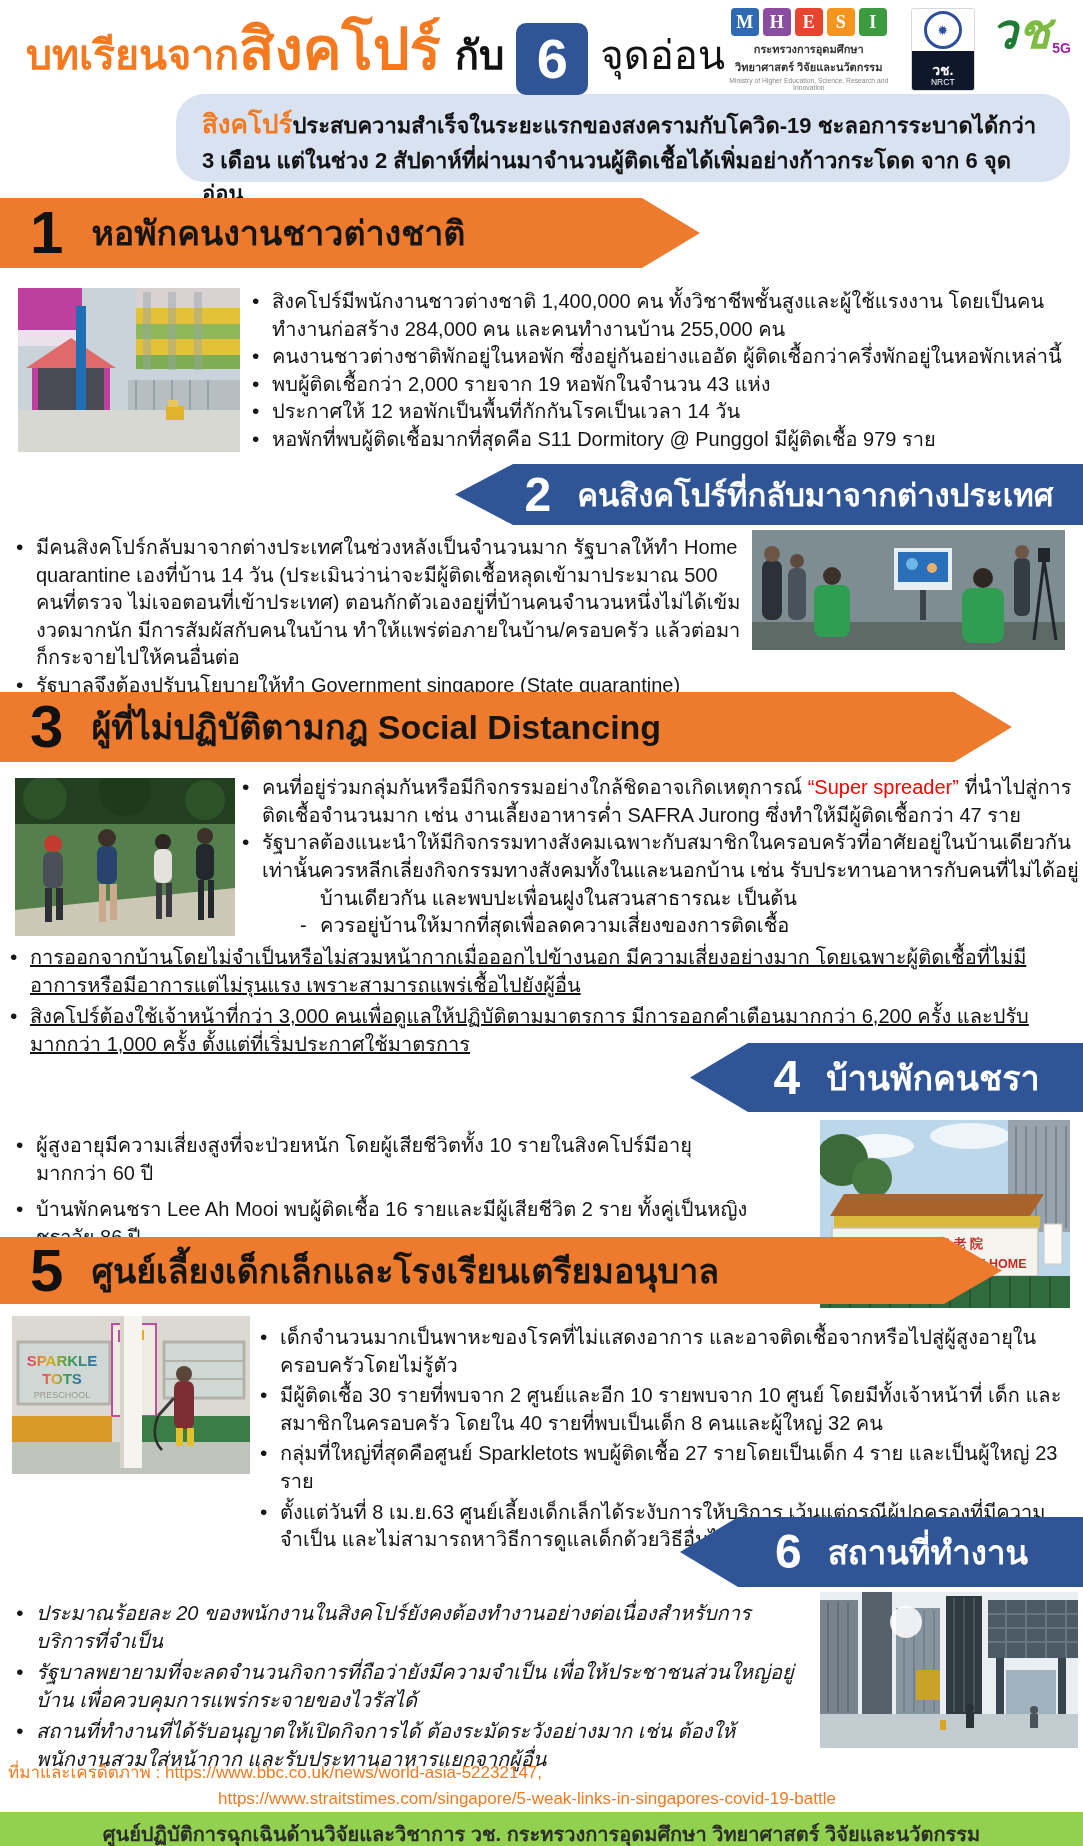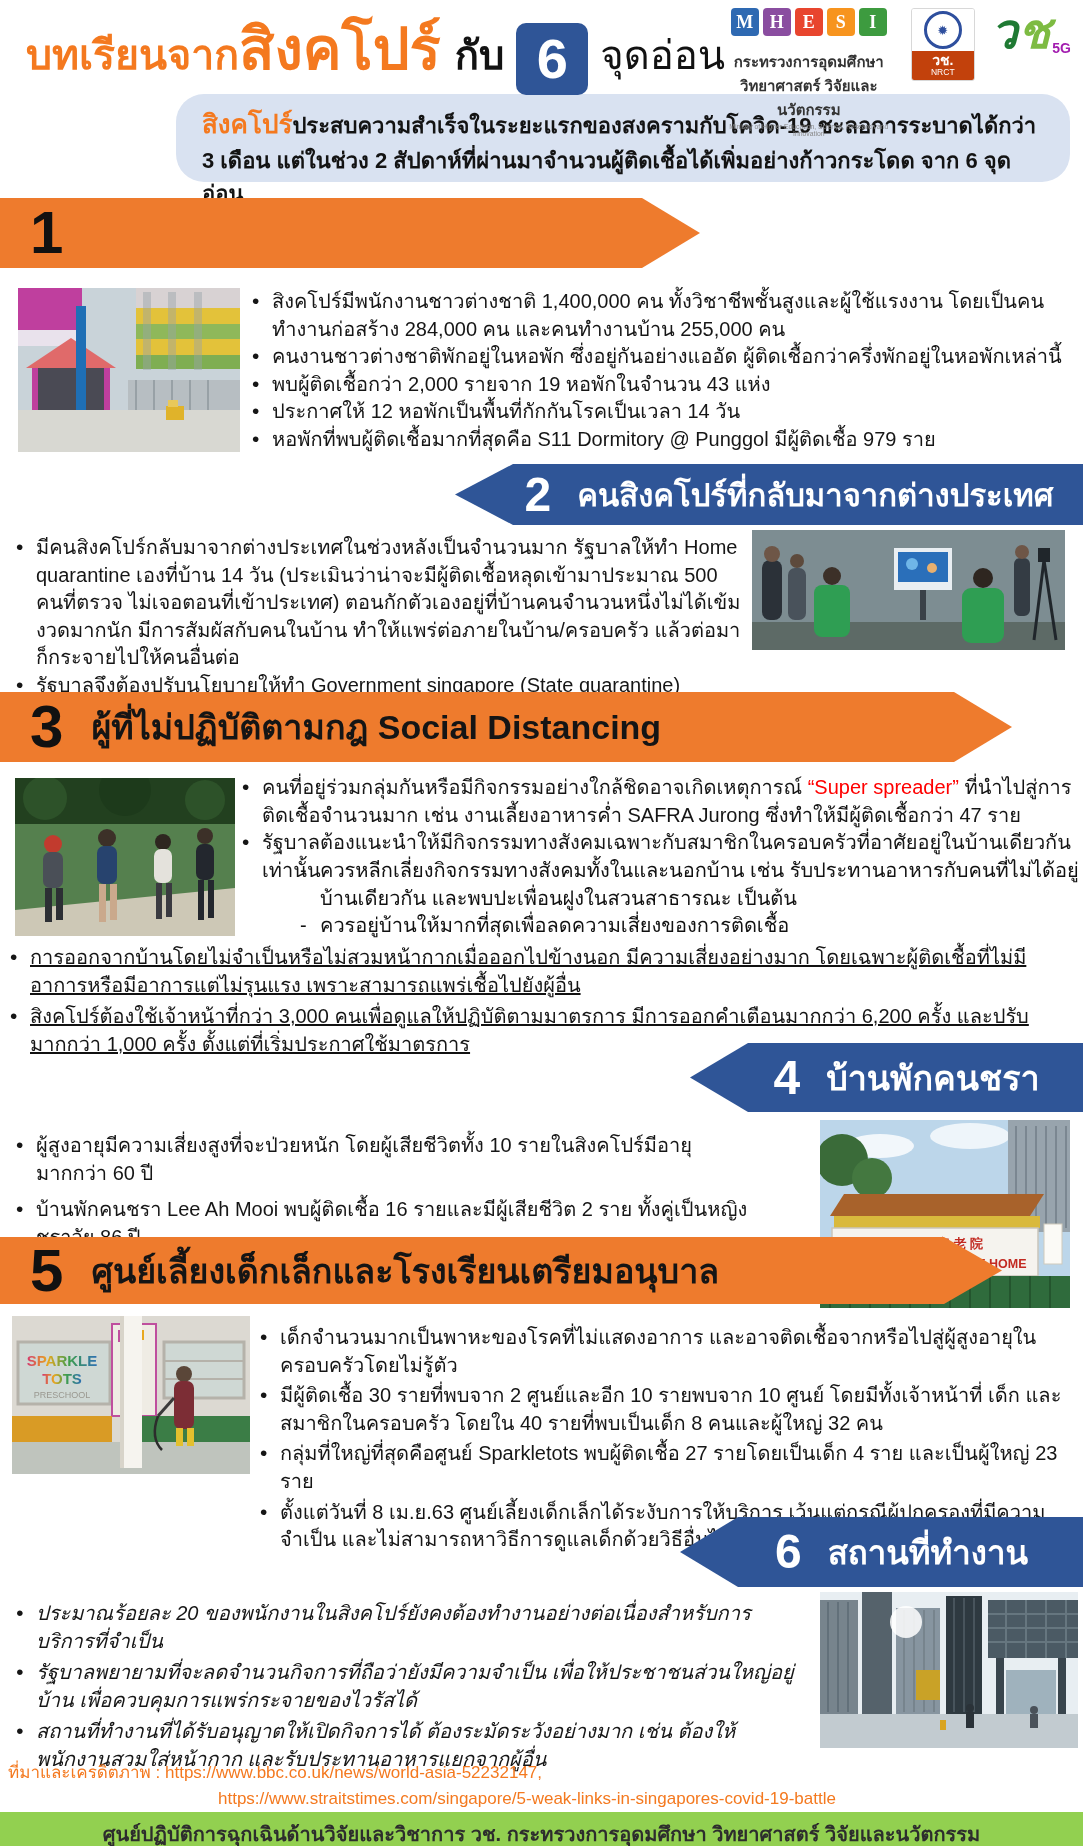--- a/index.html
+++ b/index.html
@@ -19,26 +19,26 @@
   .t-prefix{color:var(--orange-text);font-weight:bold;font-size:41px;}
   .t-highlight{color:var(--orange-text);font-weight:bold;font-size:58px;}
   .t-connector{color:#121212;font-weight:bold;font-size:40px;margin-left:14px;}
   .t-numbox{display:inline-flex;align-items:center;justify-content:center;align-self:center;width:72px;height:72px;border-radius:10px;background:var(--blue);color:#fff;font-size:56px;font-weight:bold;margin:0 12px;transform:translateY(10px);}
   .t-suffix{color:#121212;font-weight:normal;font-size:40px;}
 
   .logos{position:absolute;top:8px;right:12px;display:flex;gap:16px;align-items:flex-start;z-index:3;}
   .mhesi{width:172px;text-align:center;}
   .mhesi-tiles{display:flex;gap:4px;justify-content:center;}
   .mhesi-tile{width:28px;height:28px;border-radius:4px;color:#fff;font-family:"Liberation Serif","DejaVu Serif",serif;font-weight:bold;font-size:18px;display:flex;align-items:center;justify-content:center;}
-  .mhesi-thai{font-size:15px;color:#333;margin-top:14px;font-weight:bold;}
+  .mhesi-thai{font-size:11px;color:#333;margin-top:4px;font-weight:bold;}
   .mhesi-eng{font-size:6.8px;color:#888;margin-top:1px;}
   .nrct{width:62px;border:1px solid #d8d8d8;border-radius:3px;overflow:hidden;text-align:center;}
   .nrct-top{background:#fff;height:42px;display:flex;align-items:center;justify-content:center;}
   .nrct-emblem{width:32px;height:32px;border-radius:50%;border:3px solid #2e4f9e;display:flex;align-items:center;justify-content:center;color:#2e4f9e;font-size:13px;}
-  .nrct-bottom{background:#c2410c;color:#fff;padding:2px 0 3px;}
+  .nrct-bottom{background:#0f172a;color:#fff;padding:12px 0 3px;}
   .nrct-thai{font-size:14px;font-weight:bold;line-height:1;}
   .nrct-eng{font-size:8.5px;line-height:1.2;}
   .sixty{display:flex;align-items:flex-end;}
   .sixty-glyph{font-size:48px;font-weight:bold;font-style:italic;color:#1f7a33;line-height:1;}
   .sixty-glyph .lite{color:#7dbb42;}
   .sixty-badge{font-size:14px;font-weight:bold;color:#a21caf;margin-left:2px;}
 
   
   .intro{position:absolute;left:176px;top:94px;width:894px;height:88px;background:var(--intro-bg);border-radius:28px;padding:11px 26px;box-sizing:border-box;font-size:22px;line-height:1.5;color:#131313;font-weight:bold;}
   .intro .hl{color:var(--orange-text);font-size:26px;font-weight:bold;}
@@ -113,20 +113,21 @@
       <span class="sixty-badge">5G</span>
     </div>
   </div>
 
   <div class="intro">
     <span class="hl">สิงคโปร์</span><span>ประสบความสำเร็จในระยะแรกของสงครามกับโควิด-19 ชะลอการระบาดได้กว่า 3 เดือน แต่ในช่วง 2 สัปดาห์ที่ผ่านมาจำนวนผู้ติดเชื้อได้เพิ่มอย่างก้าวกระโดด จาก 6 จุดอ่อน</span>
   </div>
 
   <div class="banner orange" style="left:0;top:198px;width:700px;height:70px;">
     <span class="num">1</span>
+    <span class="ttl">หอพักคนงานชาวต่างชาติ</span>
   </div>
   <div class="photo" style="left:18px;top:288px;width:222px;height:164px;">
     <svg viewBox="0 0 222 164" preserveAspectRatio="none">
       <rect x="0" y="0" width="222" height="164" fill="#c9d3d9"></rect>
       <rect x="0" y="0" width="64" height="42" fill="#bf3f9e"></rect>
       <rect x="0" y="42" width="64" height="16" fill="#e9e2ec"></rect>
       <rect x="118" y="0" width="104" height="20" fill="#d8d2d3"></rect>
       <rect x="118" y="20" width="104" height="16" fill="#e3c23a"></rect>
       <rect x="118" y="36" width="104" height="15" fill="#8fb85a"></rect>
       <rect x="118" y="51" width="104" height="16" fill="#e3c23a"></rect>

